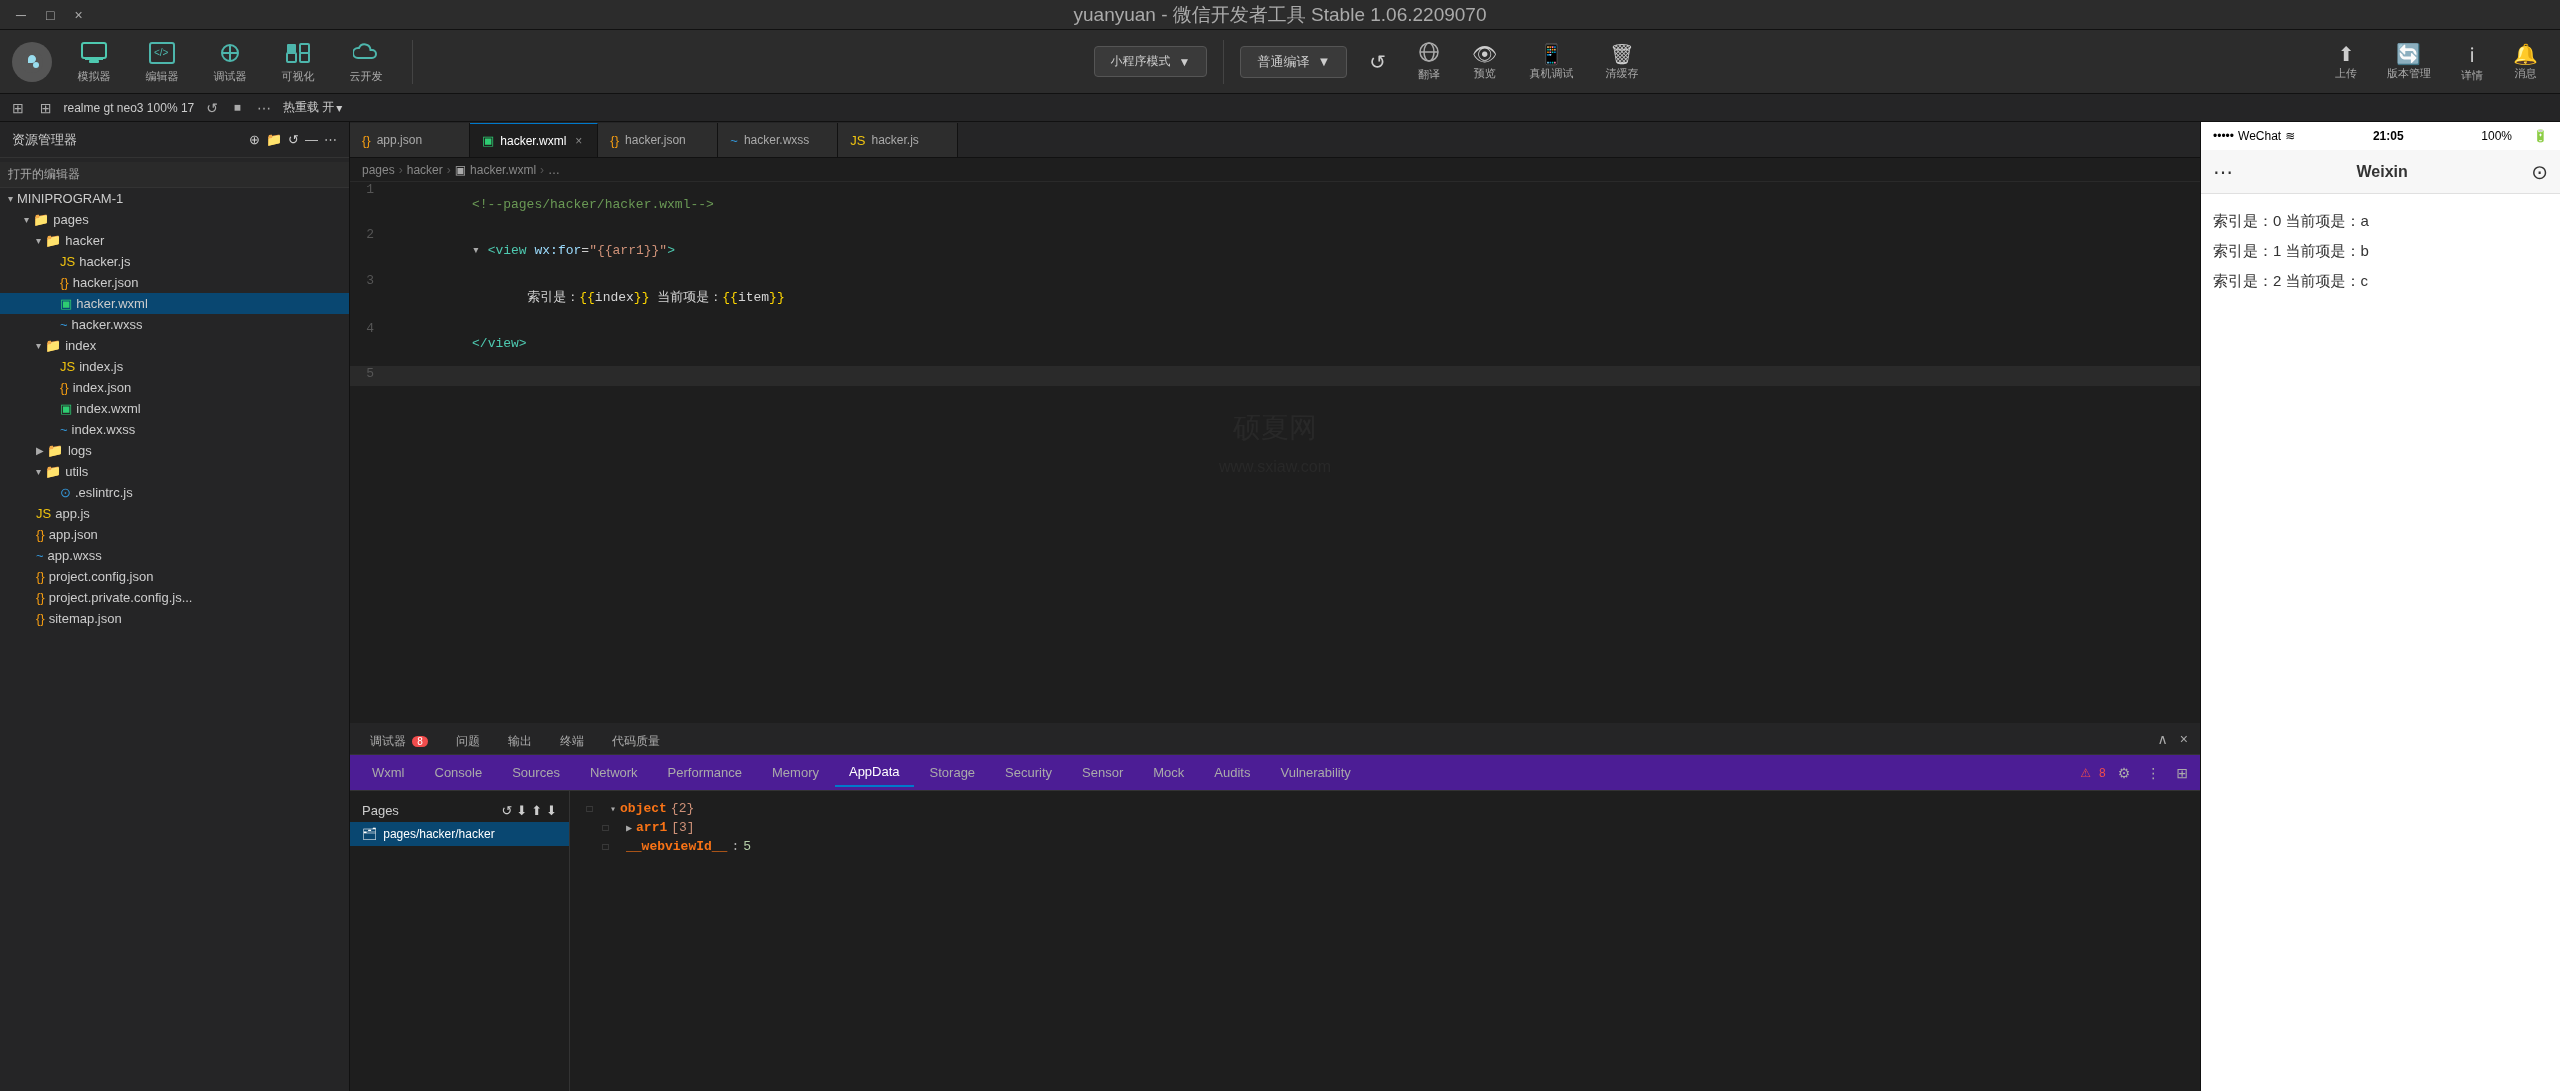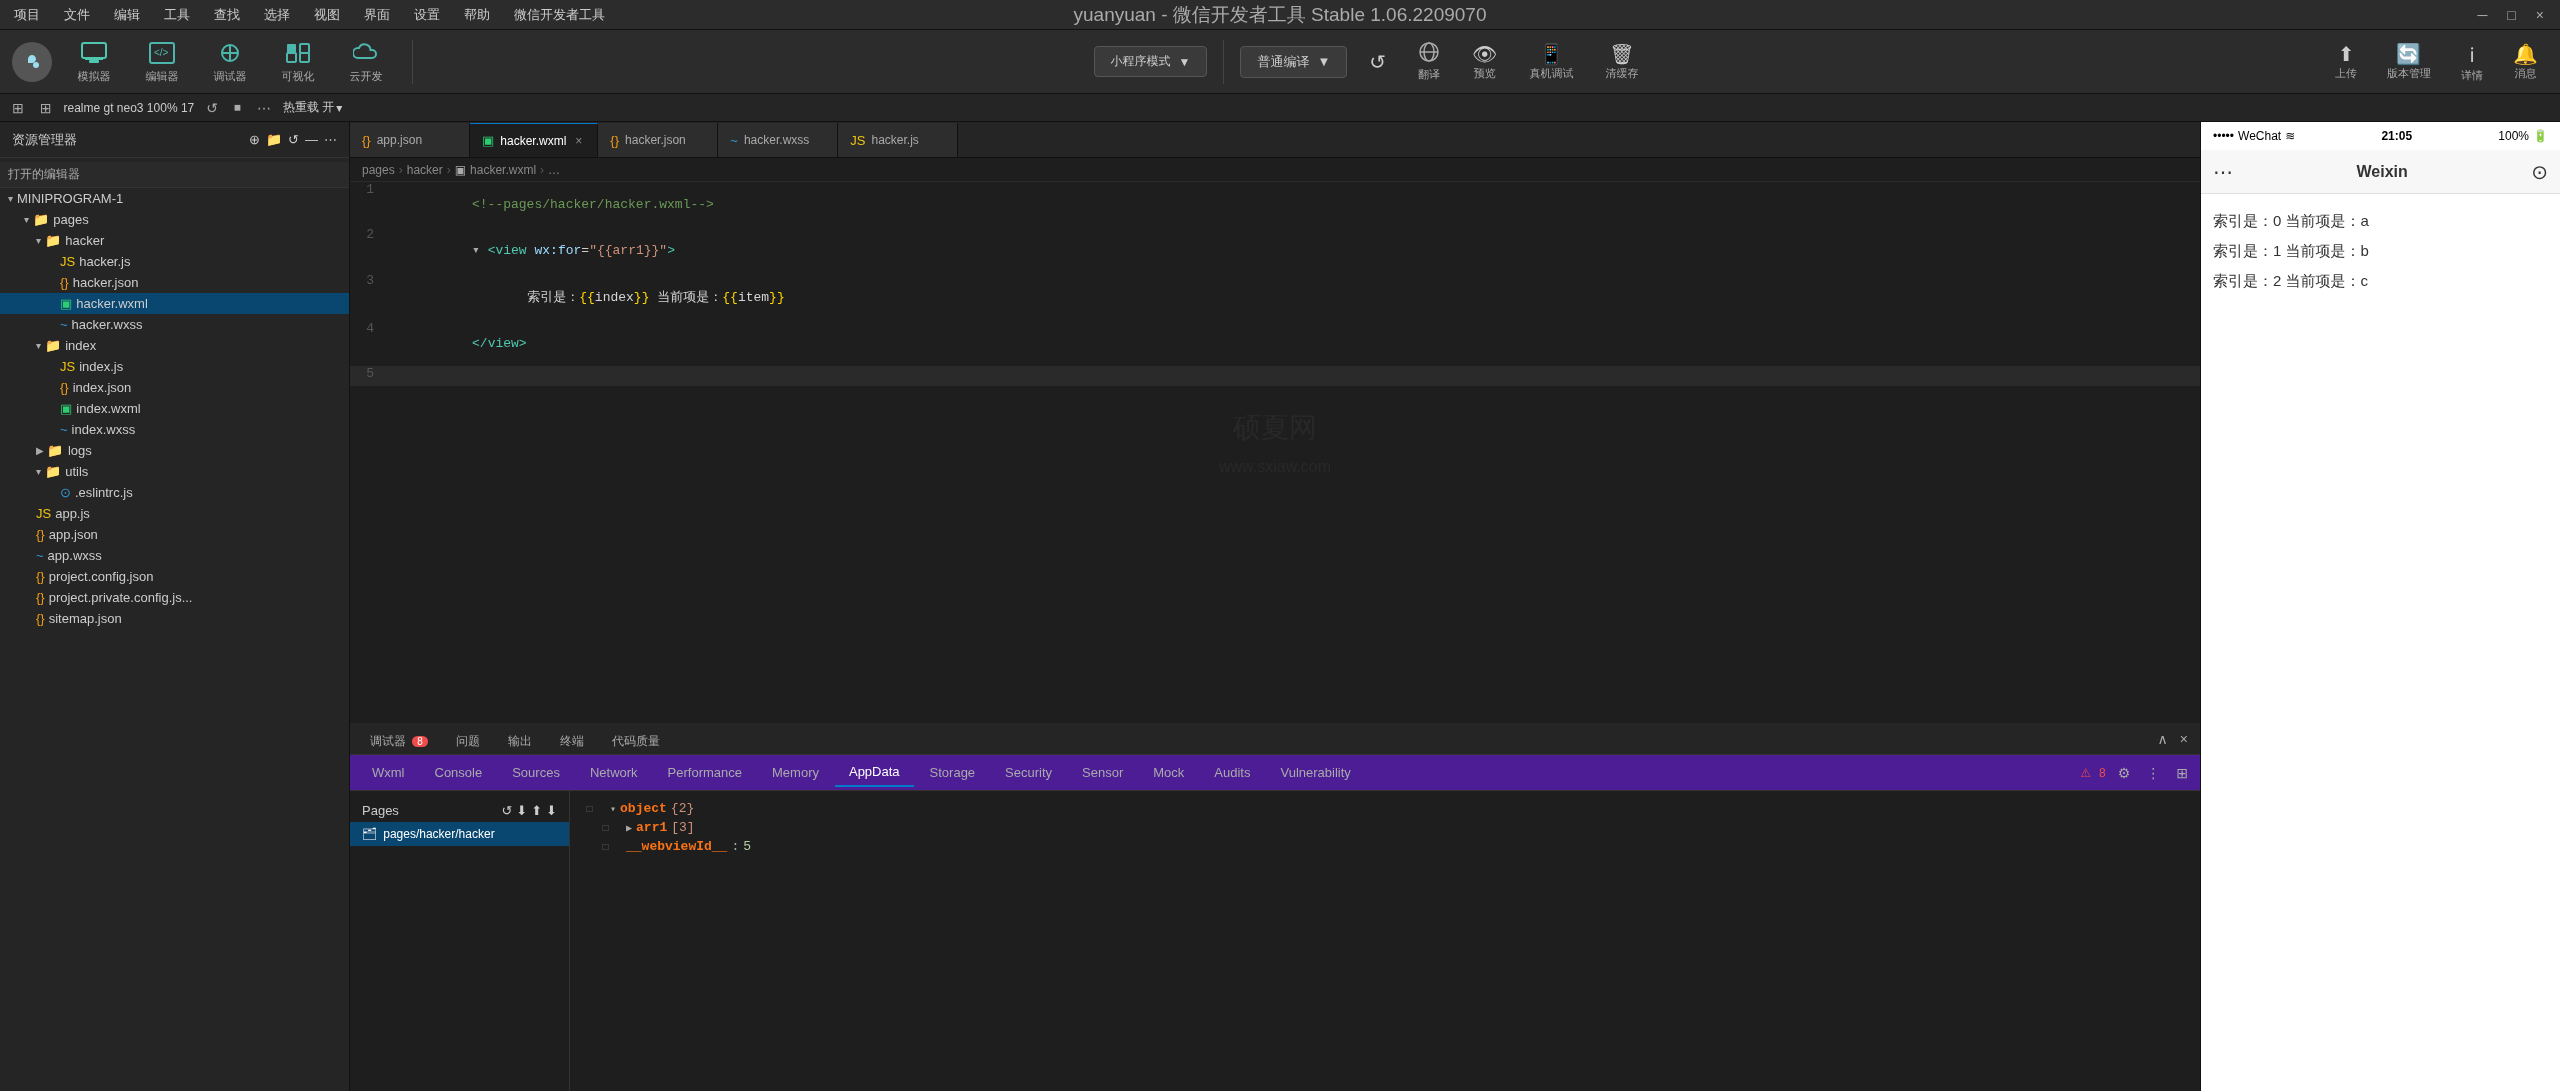--- a/index.html
+++ b/index.html
@@ -503,34 +503,20 @@
     .checkbox-col {
       width: 20px;
       color: #555;
       font-size: 12px;
     }
   </style>
 </head>
 <body>
 
 <div id="title-bar">
-  <div class="menu-items">
-
-  <span>项目</span>
-      <span>文件</span>
-      <span>编辑</span>
-      <span>工具</span>
-      <span>查找</span>
-      <span>选择</span>
-      <span>视图</span>
-      <span>界面</span>
-      <span>设置</span>
-      <span>帮助</span>
-      <span>微信开发者工具</span>
-    </div>
   <div class="title-center">yuanyuan - 微信开发者工具 Stable 1.06.2209070</div>
   <div class="window-controls">
     <span>─</span>
     <span>□</span>
     <span>×</span>
   </div>
 </div>
 
 <div id="toolbar">
   <div class="toolbar-logo">
@@ -952,21 +938,21 @@
 
   <div id="phone-sim">
     <div id="phone-frame">
       <div id="phone-status-bar">
         <div style="display:flex; align-items:center; gap:4px;">
           <span>•••••</span>
           <span>WeChat</span>
           <span>≋</span>
         </div>
         <div style="font-weight:600;">21:05</div>
-        <div style="display:flex; align-items:center; gap:4px;">
+        <div style="display:flex; align-items:center; gap:21px;">
           <span>100%</span>
           <span>🔋</span>
         </div>
       </div>
       <div id="phone-title-bar">
         <span style="font-size:20px; color:#333">⋯</span>
         <span style="font-size:16px; font-weight:600; color:#333;">Weixin</span>
         <span style="font-size:20px; color:#333">⊙</span>
       </div>
       <div id="phone-content">

